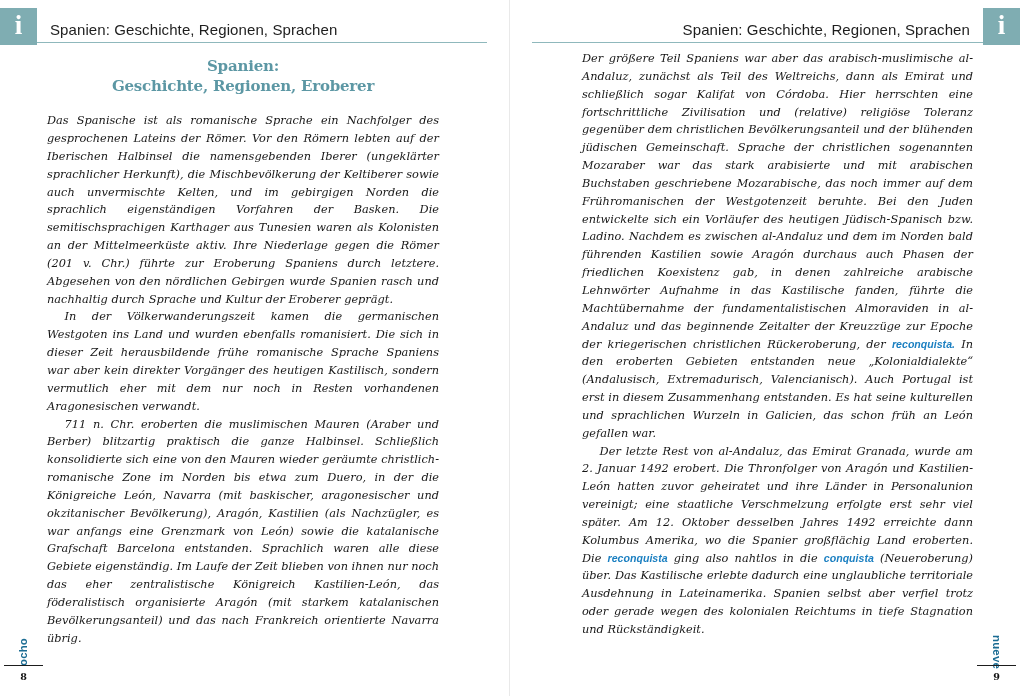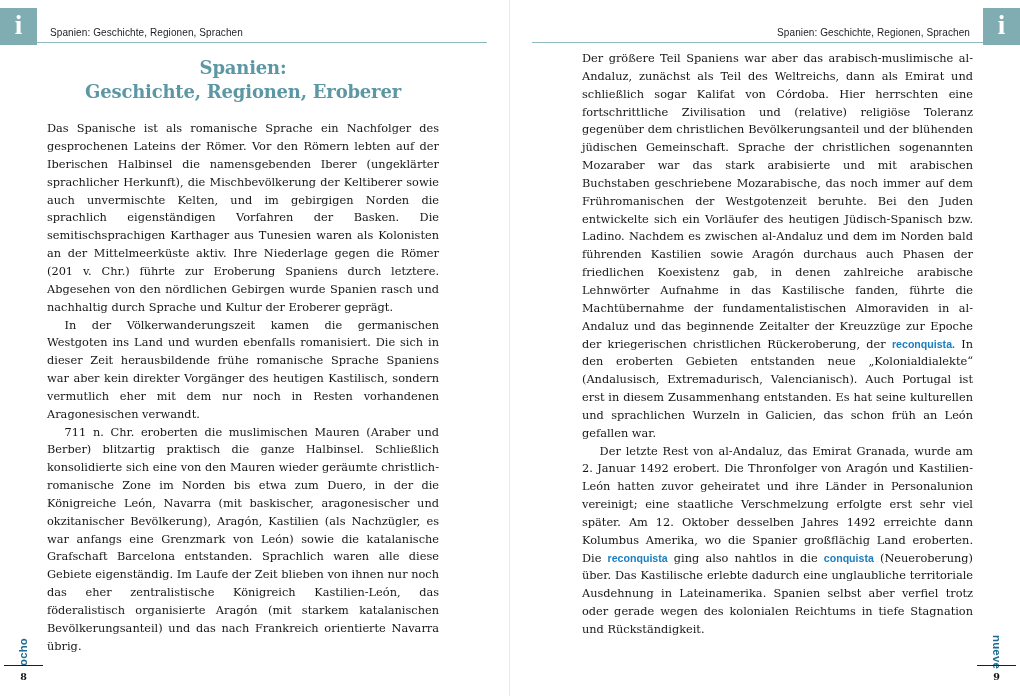--- a/index.html
+++ b/index.html
@@ -62,21 +62,21 @@
     flex: 1 1 auto;
     position: relative;
     height: 34px;
     border-bottom: 1.4px solid #8fb8bc;
     margin-top: 0px;
   }
   .runhead-text {
     position: absolute;
     bottom: 4px;
     font-family: "Liberation Sans", sans-serif;
-    font-size: 10px;
+    font-size: 15px;
     color: #1e1e1e;
     letter-spacing: 0.1px;
     white-space: nowrap;
   }
   .runhead-left .runhead-text  { left: 13px; }
   .runhead-right .runhead-text { right: 13px; }
 
   
   .typearea {
     position: absolute;
@@ -87,35 +87,36 @@
   }
   .page-left  .typearea { left: 47px;  right: 70px; }
   .page-right .typearea { left: 72px;  right: 47px; }
 
   h1.doc-title {
     margin: 6px 0 16px 0;
     text-align: center;
     color: #5c97a4;
     font-family: "DejaVu Serif", "Liberation Serif", serif;
     font-weight: 700;
-    font-size: 18px;
+    font-size: 15px;
     line-height: 1.34;
     letter-spacing: -0.2px;
   }
   h1.doc-title .l2 { display: block; }
 
   p.body {
     margin: 0;
     text-align: justify;
     text-justify: inter-word;
     font-family: "DejaVu Serif", "Liberation Serif", serif;
     font-size: 11.35px;
     line-height: 17.85px;
     hyphens: manual;
     color: #161616;
+    font-style: italic;
   }
   p.body + p.body { text-indent: 1.55em; }
 
   .term {
     color: #1a7fc1;
     font-family: "Liberation Sans", sans-serif;
     font-weight: 700;
     font-size: 10.6px;
   }
 

